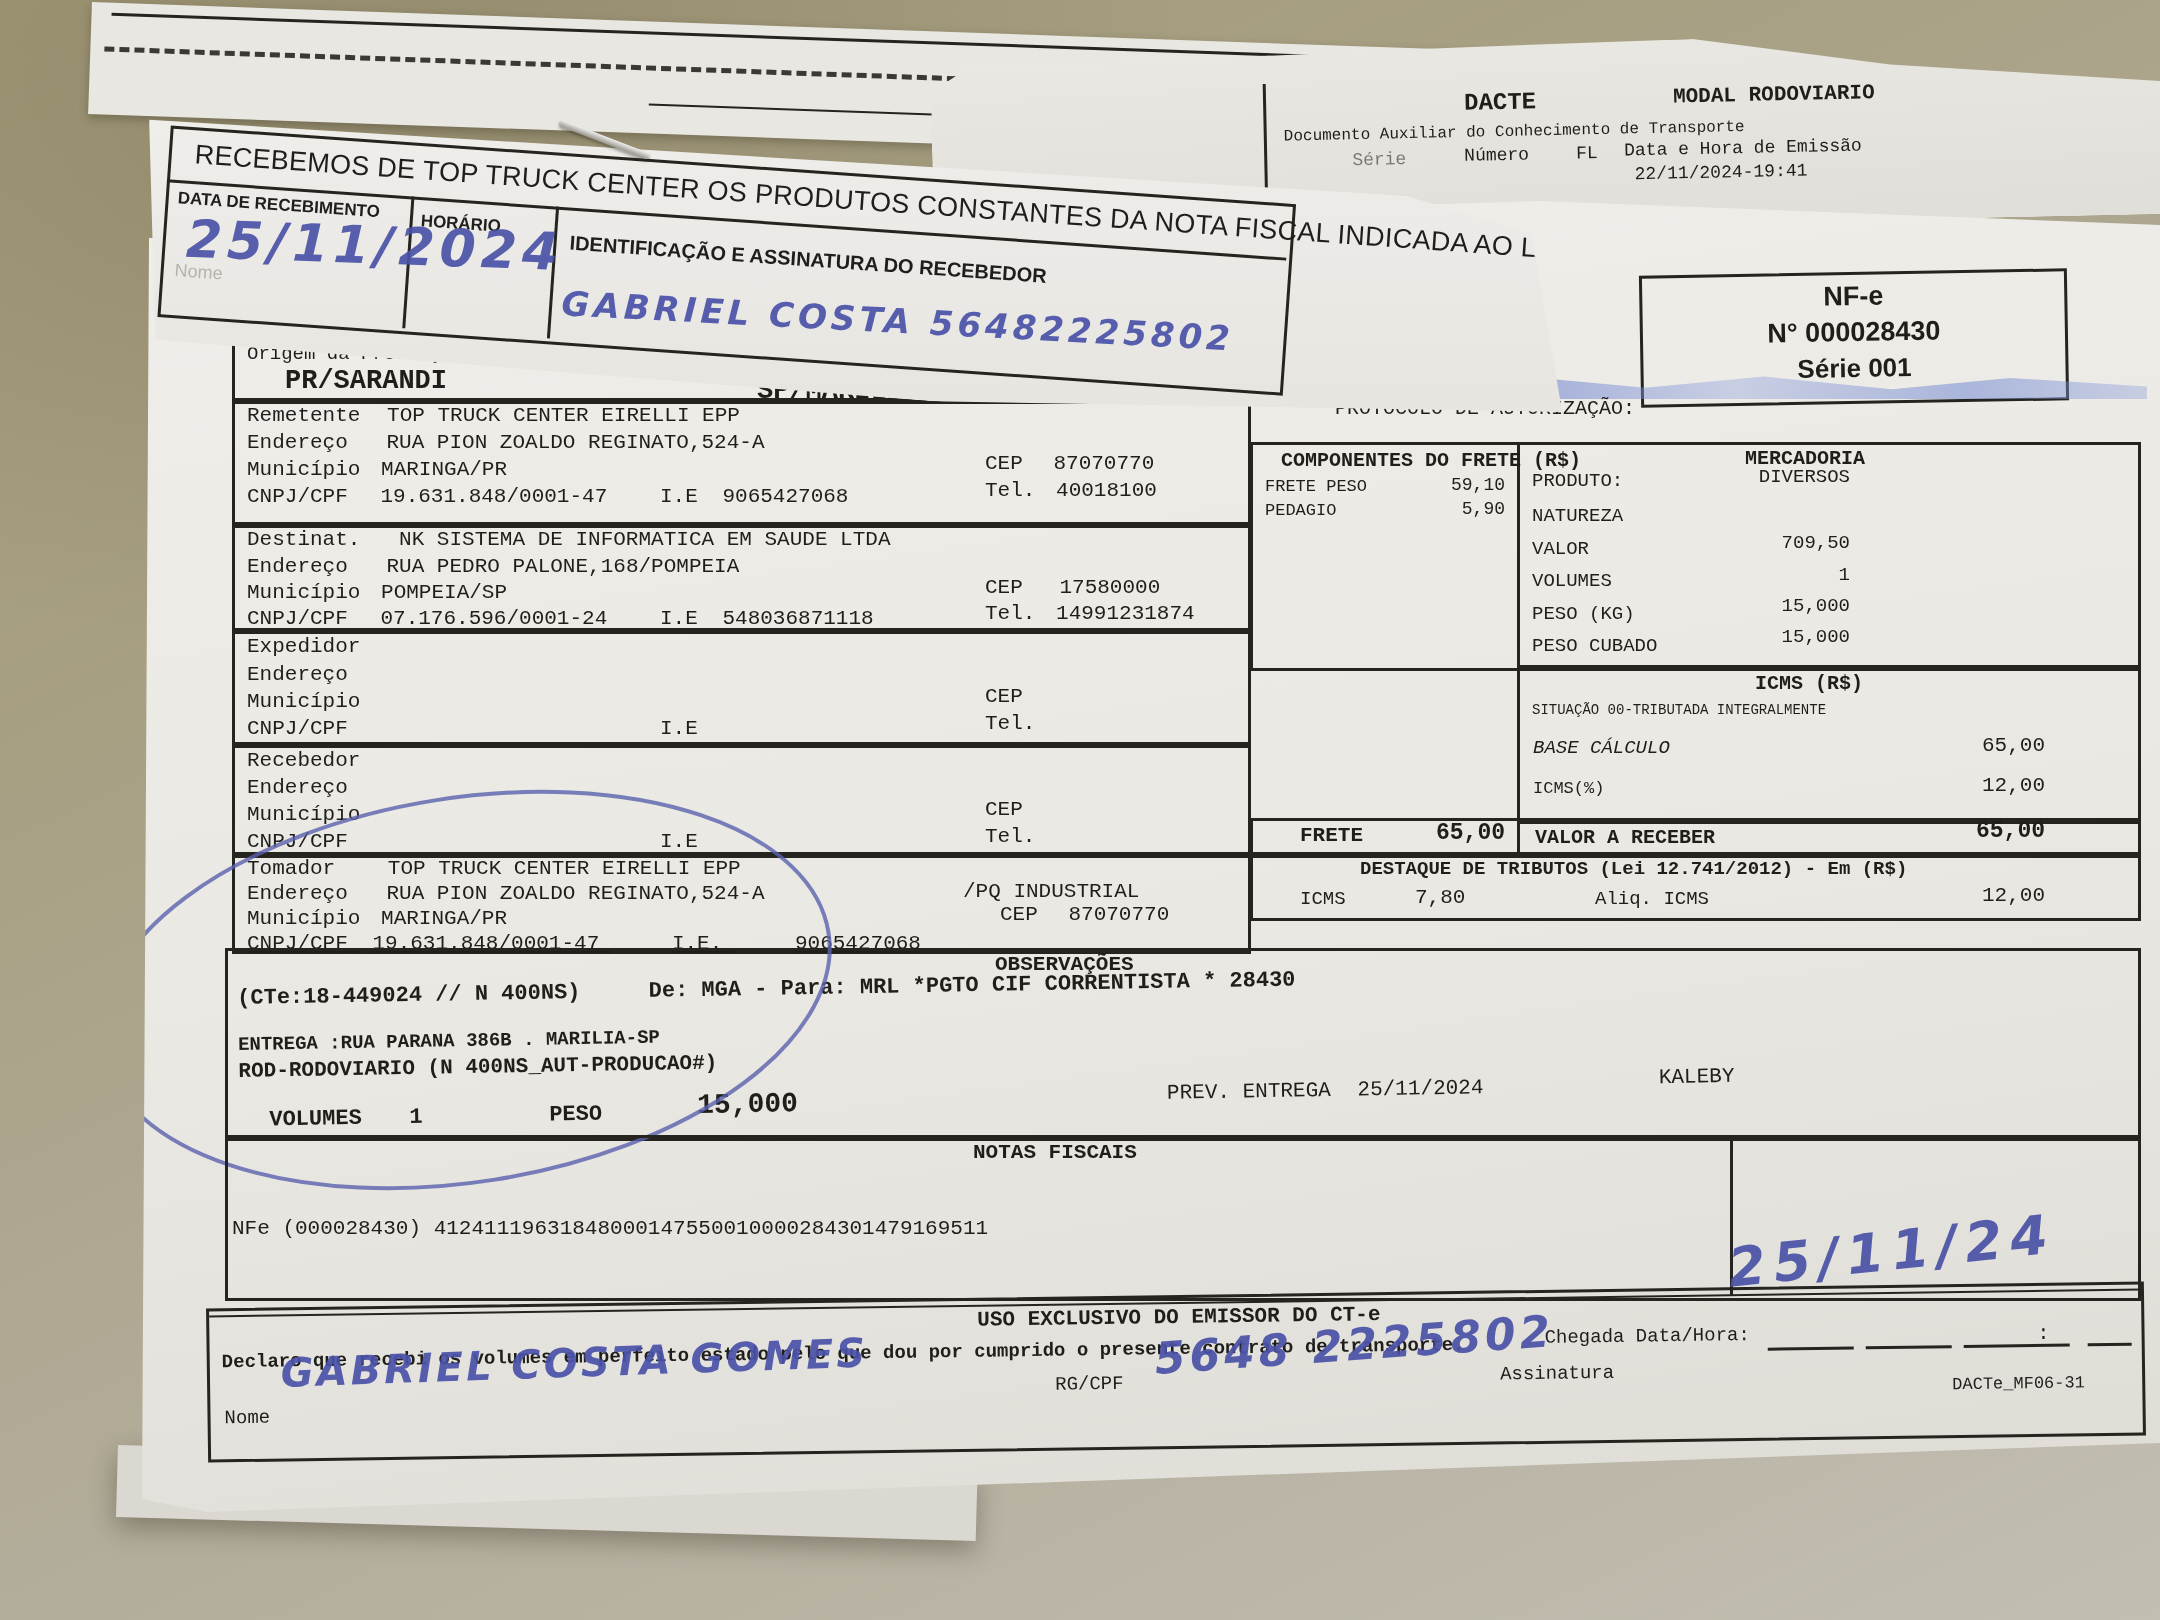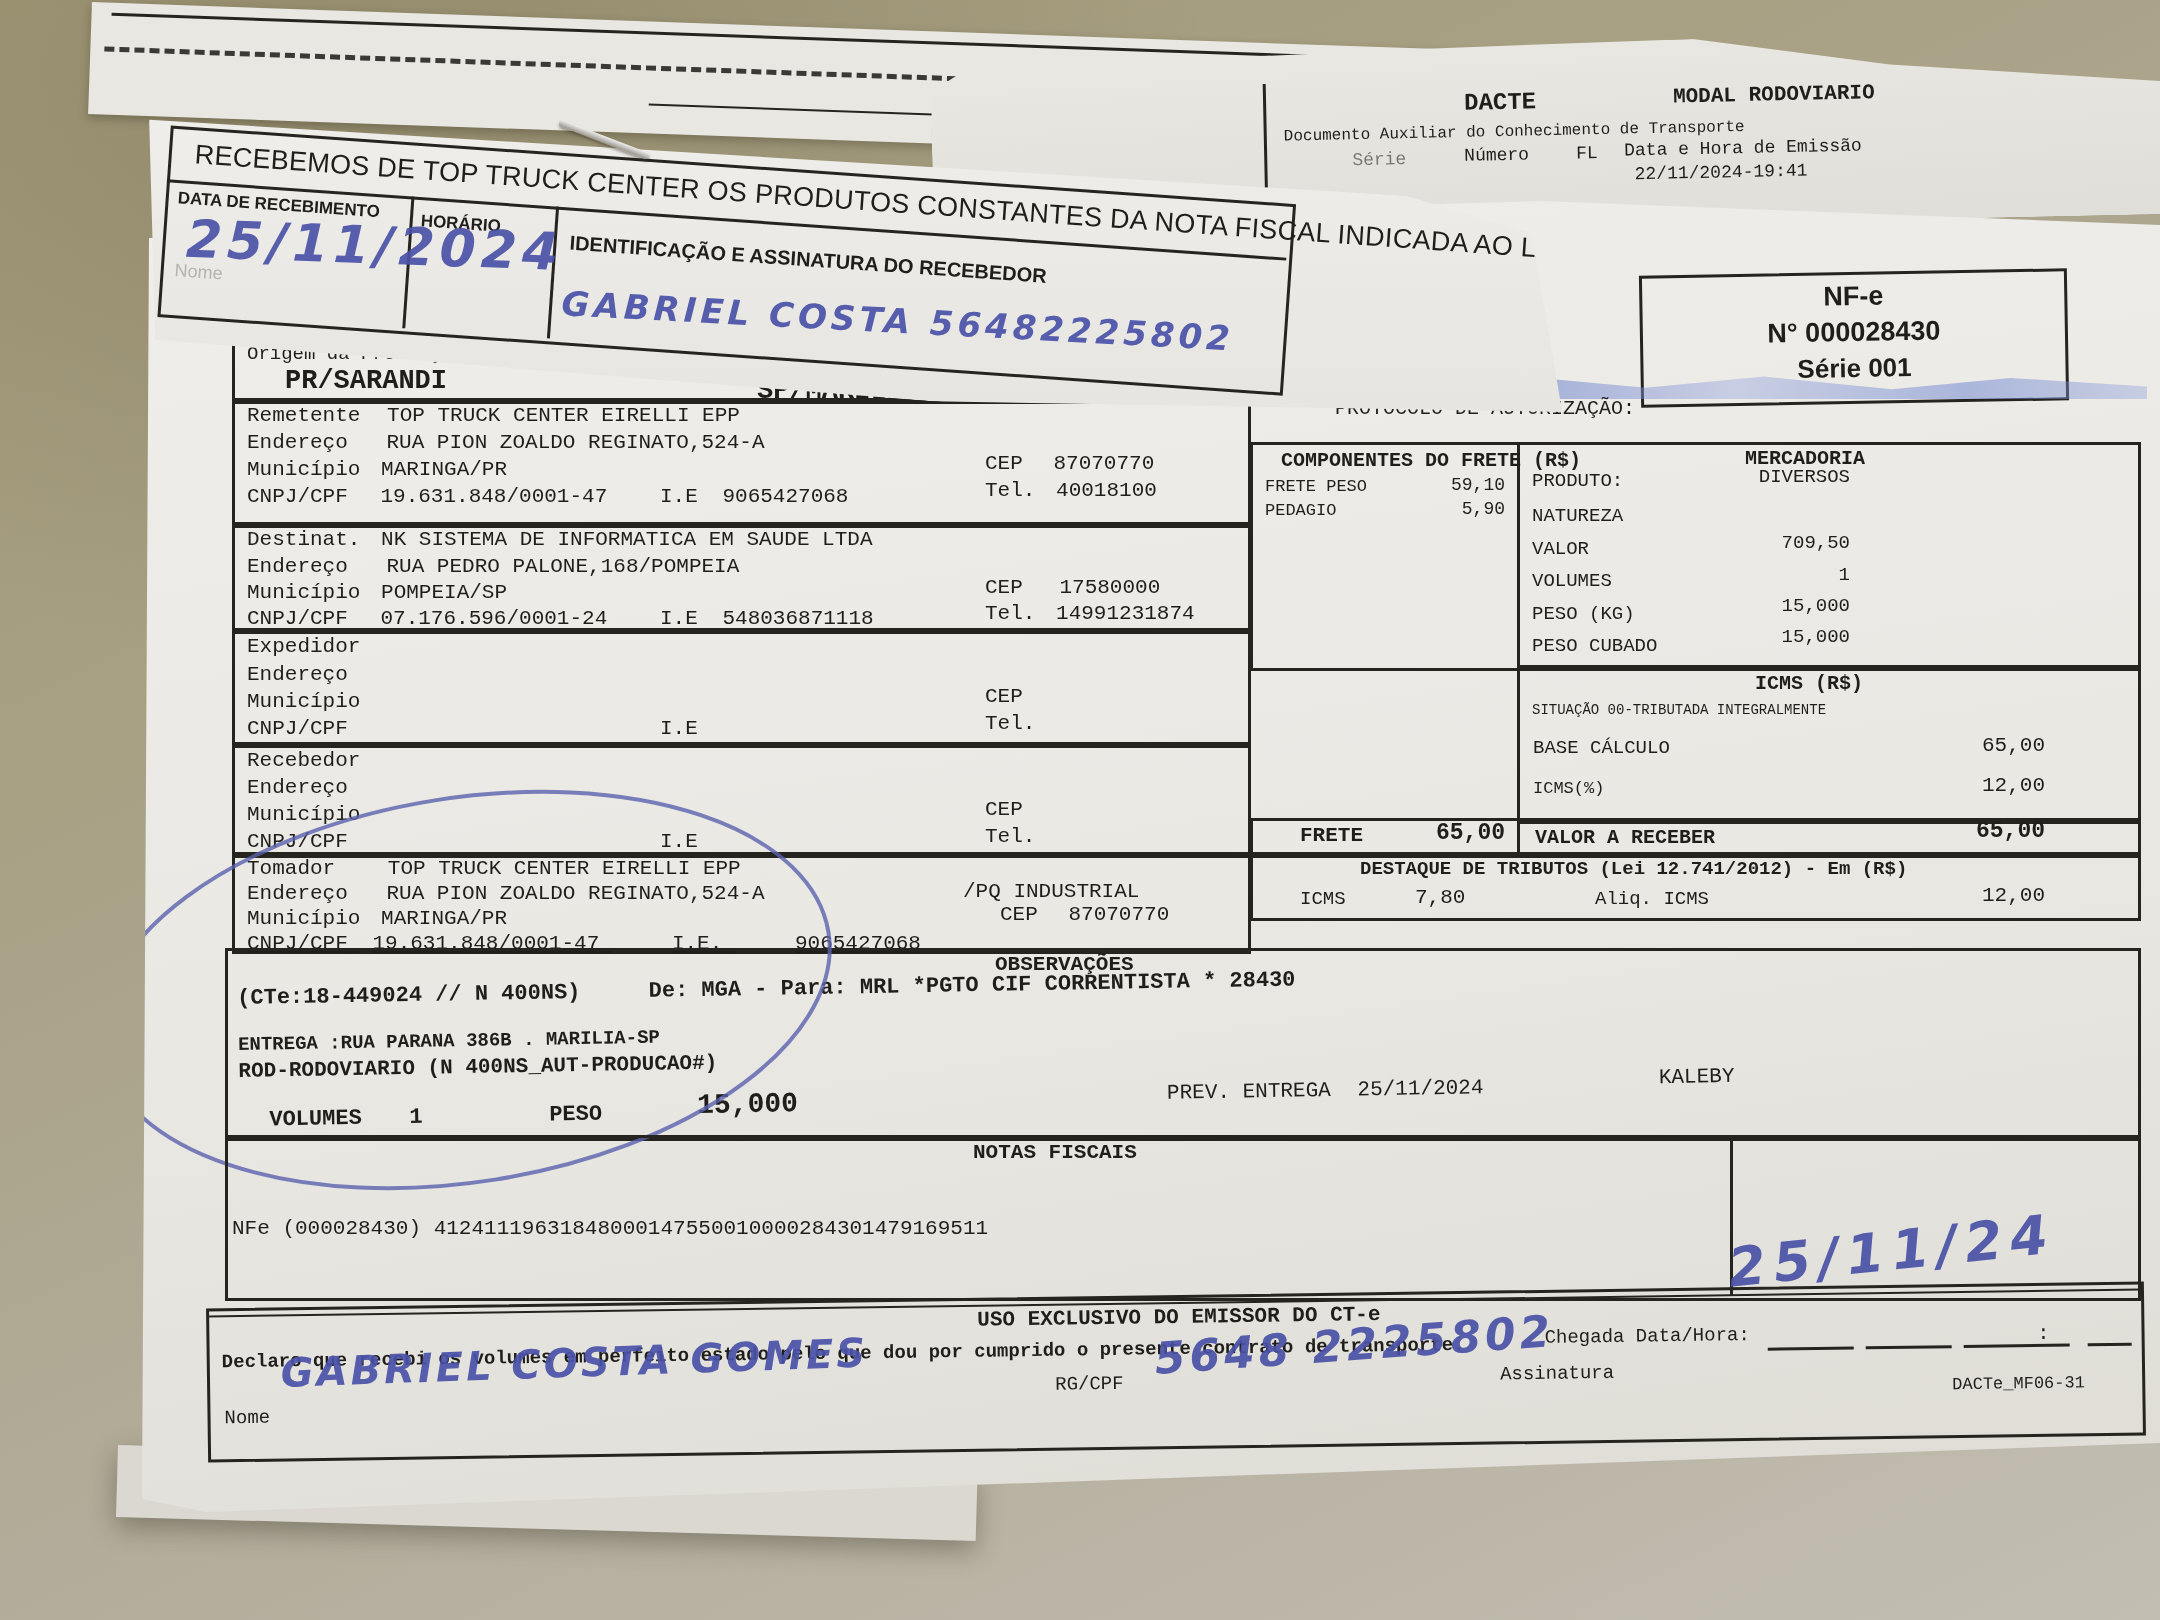--- a/index.html
+++ b/index.html
@@ -80,21 +80,21 @@
     <div class="ab mono" style="left:565px;top:300px;font-size:21px;">
       <span>I.E</span>
       <span style="margin-left:12px;">9065427068</span></div>
     <div class="ab mono" style="left:890px;top:294px;font-size:21px;">
       <span>Tel.</span>
       <span style="margin-left:8px;">40018100</span></div>
 
     <div class="bx" style="left:137px;top:337px;width:1013px;height:106px;"></div>
     <div class="ab mono" style="left:152px;top:343px;font-size:21px;">
       <span>Destinat.</span>
-      <span style="margin-left:8px;">NK SISTEMA DE INFORMATICA EM SAUDE LTDA</span></div>
+      <span style="margin-left:26px;">NK SISTEMA DE INFORMATICA EM SAUDE LTDA</span></div>
     <div class="ab mono" style="left:152px;top:370px;font-size:21px;">
       <span>Endereço</span>
       <span style="margin-left:26px;">RUA PEDRO PALONE,168/POMPEIA</span></div>
     <div class="ab mono" style="left:152px;top:396px;font-size:21px;">
       <span>Município</span>
       <span style="margin-left:8px;">POMPEIA/SP</span></div>
     <div class="ab mono" style="left:890px;top:391px;font-size:21px;">
       <span>CEP</span>
       <span style="margin-left:24px;">17580000</span></div>
     <div class="ab mono" style="left:152px;top:422px;font-size:21px;">
@@ -166,21 +166,21 @@
     <span class="ab mono" style="left:1437px;top:385px;font-size:19px;">VOLUMES</span>
     <span class="ab mono right" style="left:1645px;top:379px;width:110px;font-size:19px;">1</span>
     <span class="ab mono" style="left:1437px;top:418px;font-size:19px;">PESO (KG)</span>
     <span class="ab mono right" style="left:1645px;top:410px;width:110px;font-size:19px;">15,000</span>
     <span class="ab mono" style="left:1437px;top:450px;font-size:19px;">PESO CUBADO</span>
     <span class="ab mono right" style="left:1645px;top:441px;width:110px;font-size:19px;">15,000</span>
 
     <div class="bx" style="left:1422px;top:480px;width:618px;height:153px;"></div>
     <span class="ab mono b" style="left:1660px;top:487px;font-size:20px;">ICMS (R$)</span>
     <span class="ab mono" style="left:1437px;top:517px;font-size:14px;">SITUAÇÃO 00-TRIBUTADA INTEGRALMENTE</span>
-    <span class="ab mono" style="left:1438px;top:552px;font-size:19px;">BASE CÁLCULO</span>
+    <span class="ab mono" style="left:1438px;top:552px;font-size:19px;font-style:italic;">BASE CÁLCULO</span>
     <span class="ab mono right" style="left:1840px;top:549px;width:110px;font-size:21px;">65,00</span>
     <span class="ab mono" style="left:1438px;top:594px;font-size:17px;">ICMS(%)</span>
     <span class="ab mono right" style="left:1840px;top:589px;width:110px;font-size:21px;">12,00</span>
 
     <div class="bx" style="left:1155px;top:633px;width:885px;height:34px;"></div>
     <span class="ab mono b" style="left:1205px;top:639px;font-size:21px;">FRETE</span>
     <span class="ab mono b right" style="left:1295px;top:635px;width:115px;font-size:23px;">65,00</span>
     <span class="ab mono b" style="left:1440px;top:641px;font-size:20px;">VALOR A RECEBER</span>
     <span class="ab mono b right" style="left:1835px;top:633px;width:115px;font-size:23px;">65,00</span>
 

